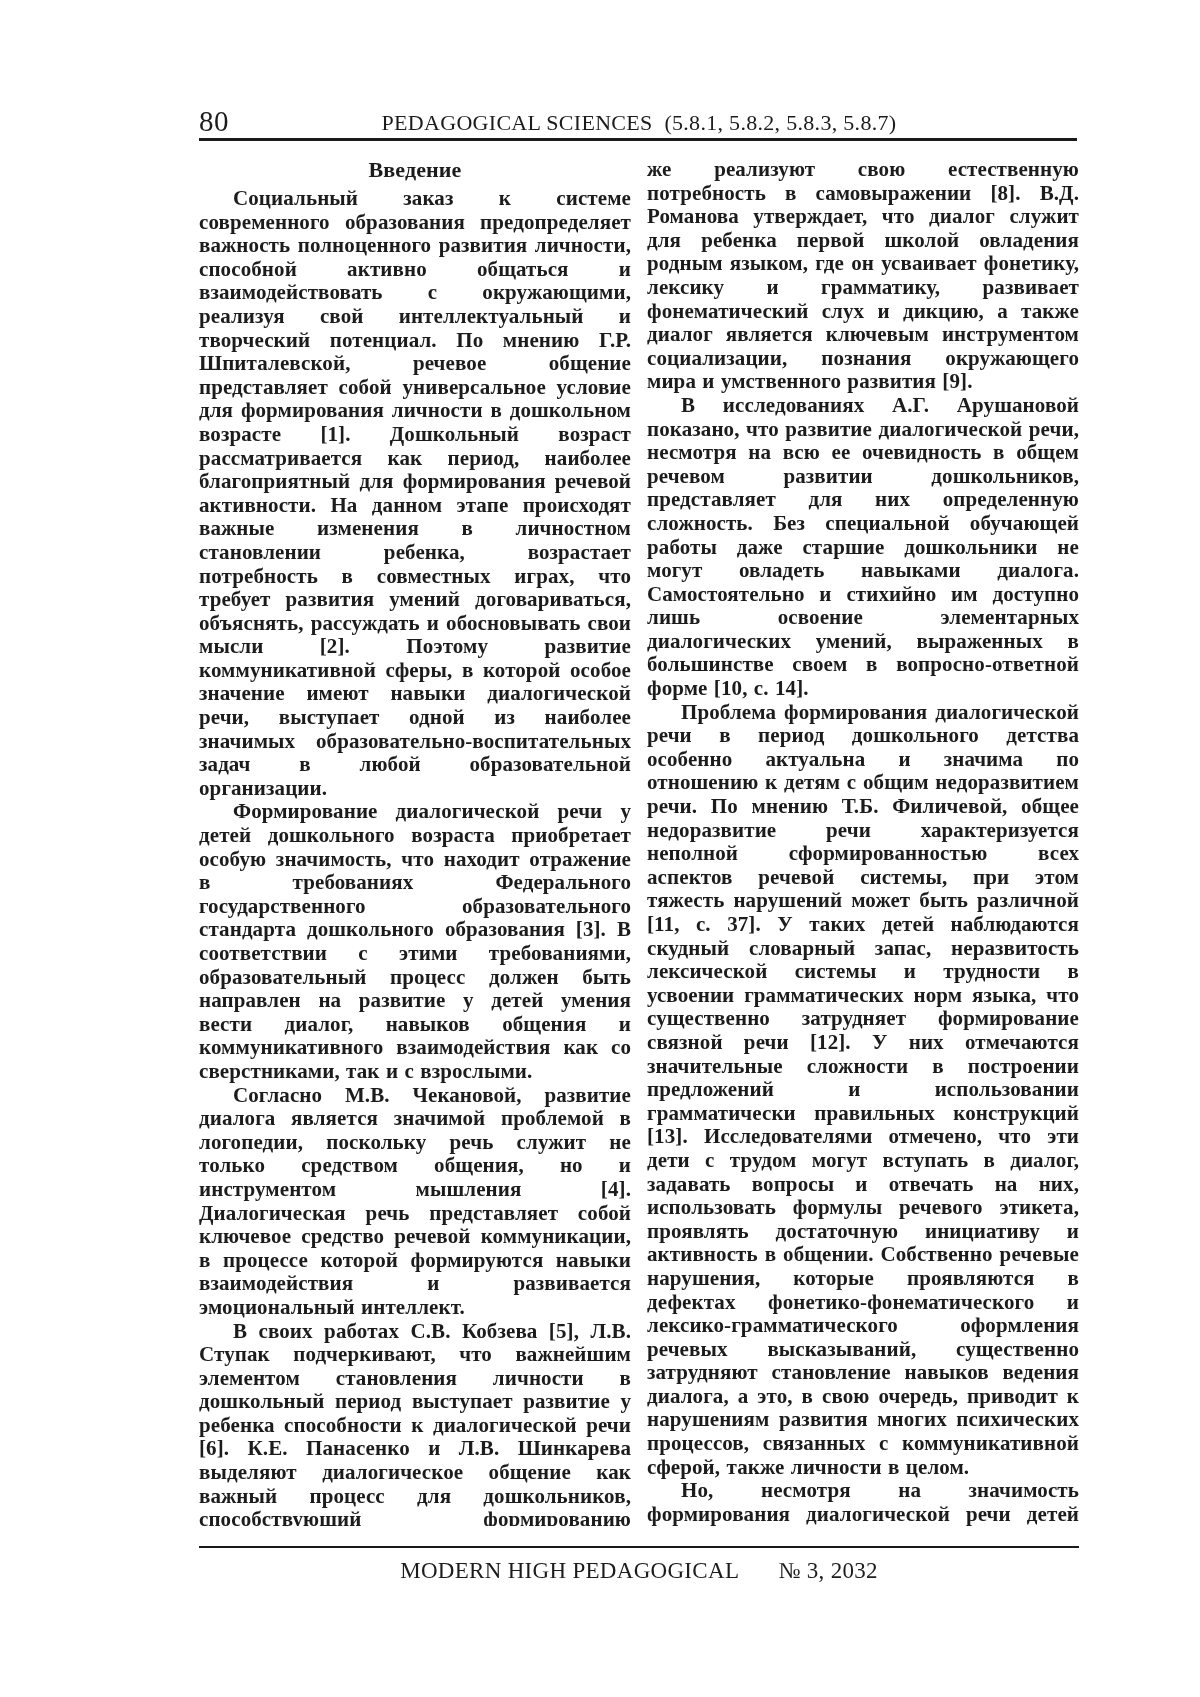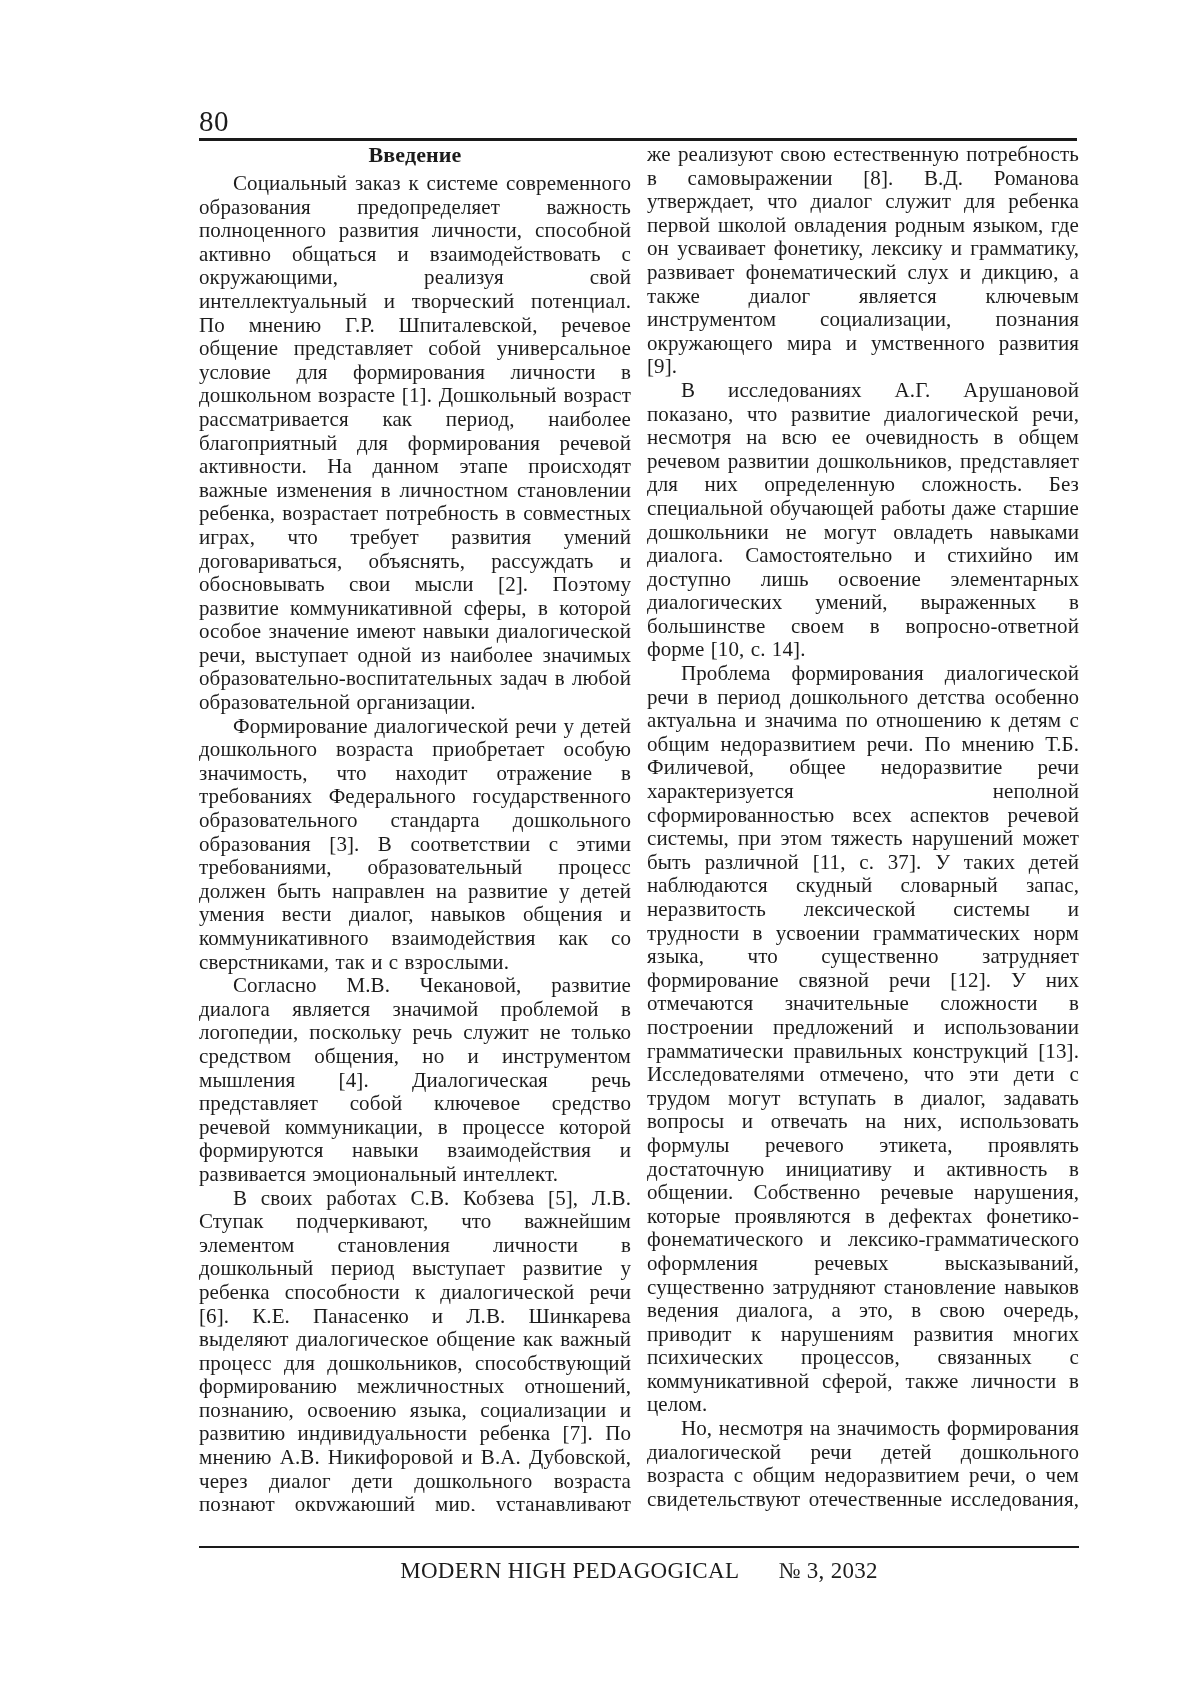--- a/index.html
+++ b/index.html
@@ -53,21 +53,21 @@
     top: 138px;
     height: 3px;
     background: #1a1a1a;
   }
 
   
   .columns {
     position: absolute;
     left: 160px;
     right: 160px;
-    top: 143px;
+    top: 158px;
     height: 1368px;
     display: flex;
     gap: 16px;
   }
   .col {
     flex: 1 1 0;
     overflow: hidden;
     text-align: justify;
     font-size: 21px;
     line-height: 23.6px;
@@ -77,20 +77,21 @@
   .section-heading {
     margin: 0 0 5px 0;
     font-size: 22px;
     font-weight: bold;
     text-align: center;
     line-height: 24px;
   }
   .col p {
     margin: 0;
     text-indent: 34px;
+    font-weight: bold;
   }
   .col p.continued {
     text-indent: 0;
   }
 
   
   .footer-rule {
     position: absolute;
     left: 160px;
     right: 160px;
@@ -111,20 +112,24 @@
   }
   .running-footer .issue { margin-left: 34px; }
 </style>
 </head>
 <body>
 
 <div class="page">
 
   <div class="running-header">
     <span class="page-number">80</span>
+    <span class="running-title">
+      <span>PEDAGOGICAL SCIENCES</span>
+      <span class="codes">(5.8.1, 5.8.2, 5.8.3, 5.8.7)</span>
+    </span>
   </div>
   <div class="header-rule"></div>
 
   <div class="columns">
 
     <section class="col">
       <h2 class="section-heading">Введение</h2>
       <p>Социальный заказ к системе современного образования предопределяет важность полноценного развития личности, способной активно общаться и взаимодействовать с окружающими, реализуя свой интеллектуальный и творческий потенциал. По мнению Г.Р. Шпиталевской, речевое общение представляет собой универсальное условие для формирования личности в дошкольном возрасте [1]. Дошкольный возраст рассматривается как период, наиболее благоприятный для формирования речевой активности. На данном этапе происходят важные изменения в личностном становлении ребенка, возрастает потребность в совместных играх, что требует развития умений договариваться, объяснять, рассуждать и обосновывать свои мысли [2]. Поэтому развитие коммуникативной сферы, в которой особое значение имеют навыки диалогической речи, выступает одной из наиболее значимых образовательно-воспитательных задач в любой образовательной организации.</p>
       <p>Формирование диалогической речи у детей дошкольного возраста приобретает особую значимость, что находит отражение в требованиях Федерального государственного образовательного стандарта дошкольного образования [3]. В соответствии с этими требованиями, образовательный процесс должен быть направлен на развитие у детей умения вести диалог, навыков общения и коммуникативного взаимодействия как со сверстниками, так и с взрослыми.</p>
       <p>Согласно М.В. Чекановой, развитие диалога является значимой проблемой в логопедии, поскольку речь служит не только средством общения, но и инструментом мышления [4]. Диалогическая речь представляет собой ключевое средство речевой коммуникации, в процессе которой формируются навыки взаимодействия и развивается эмоциональный интеллект.</p>

